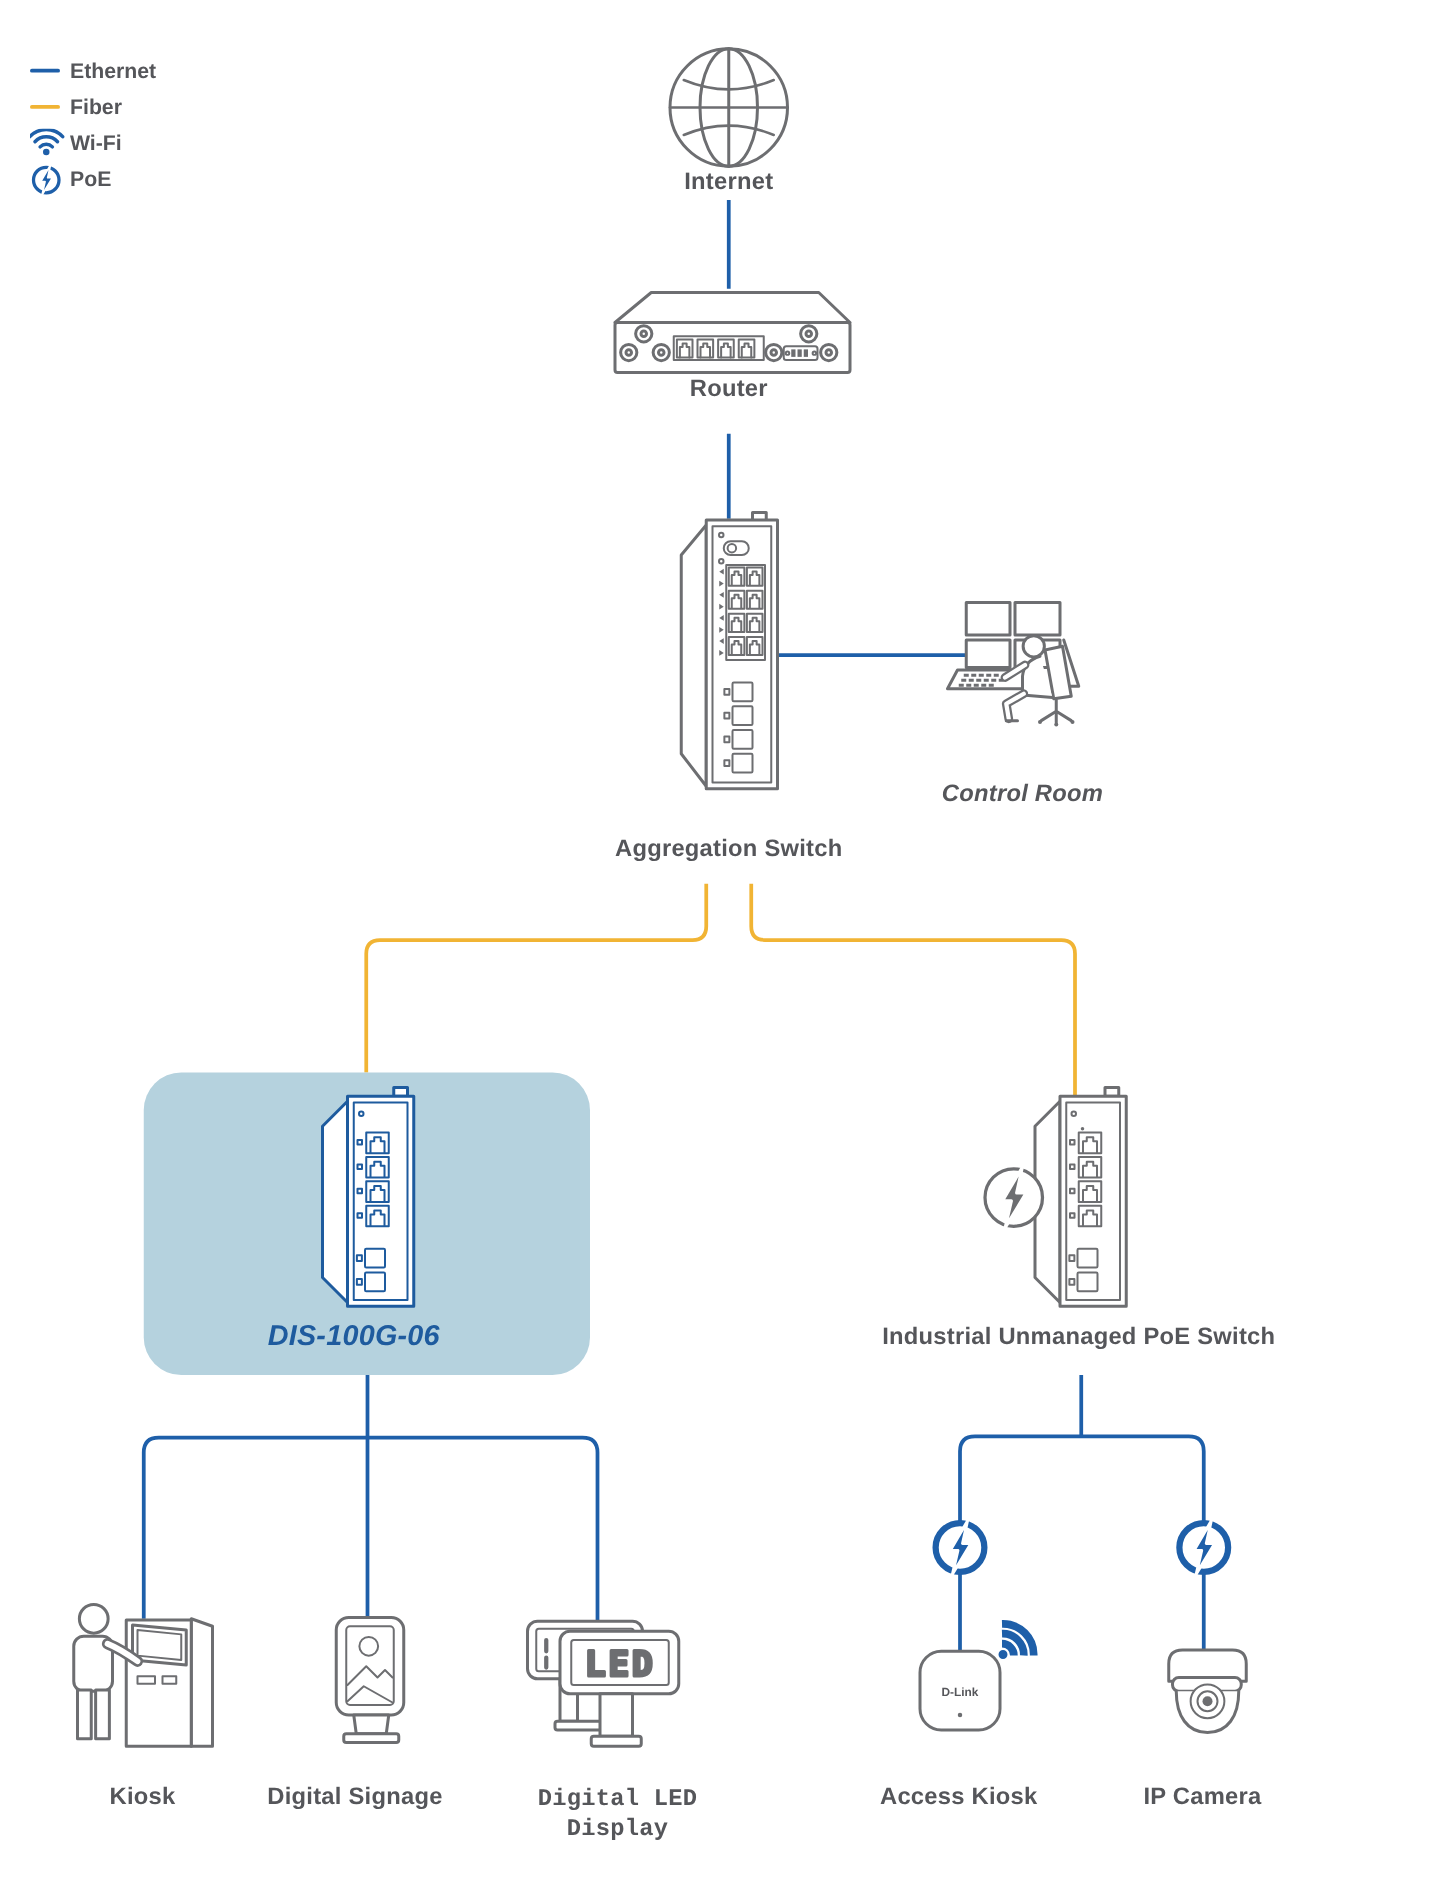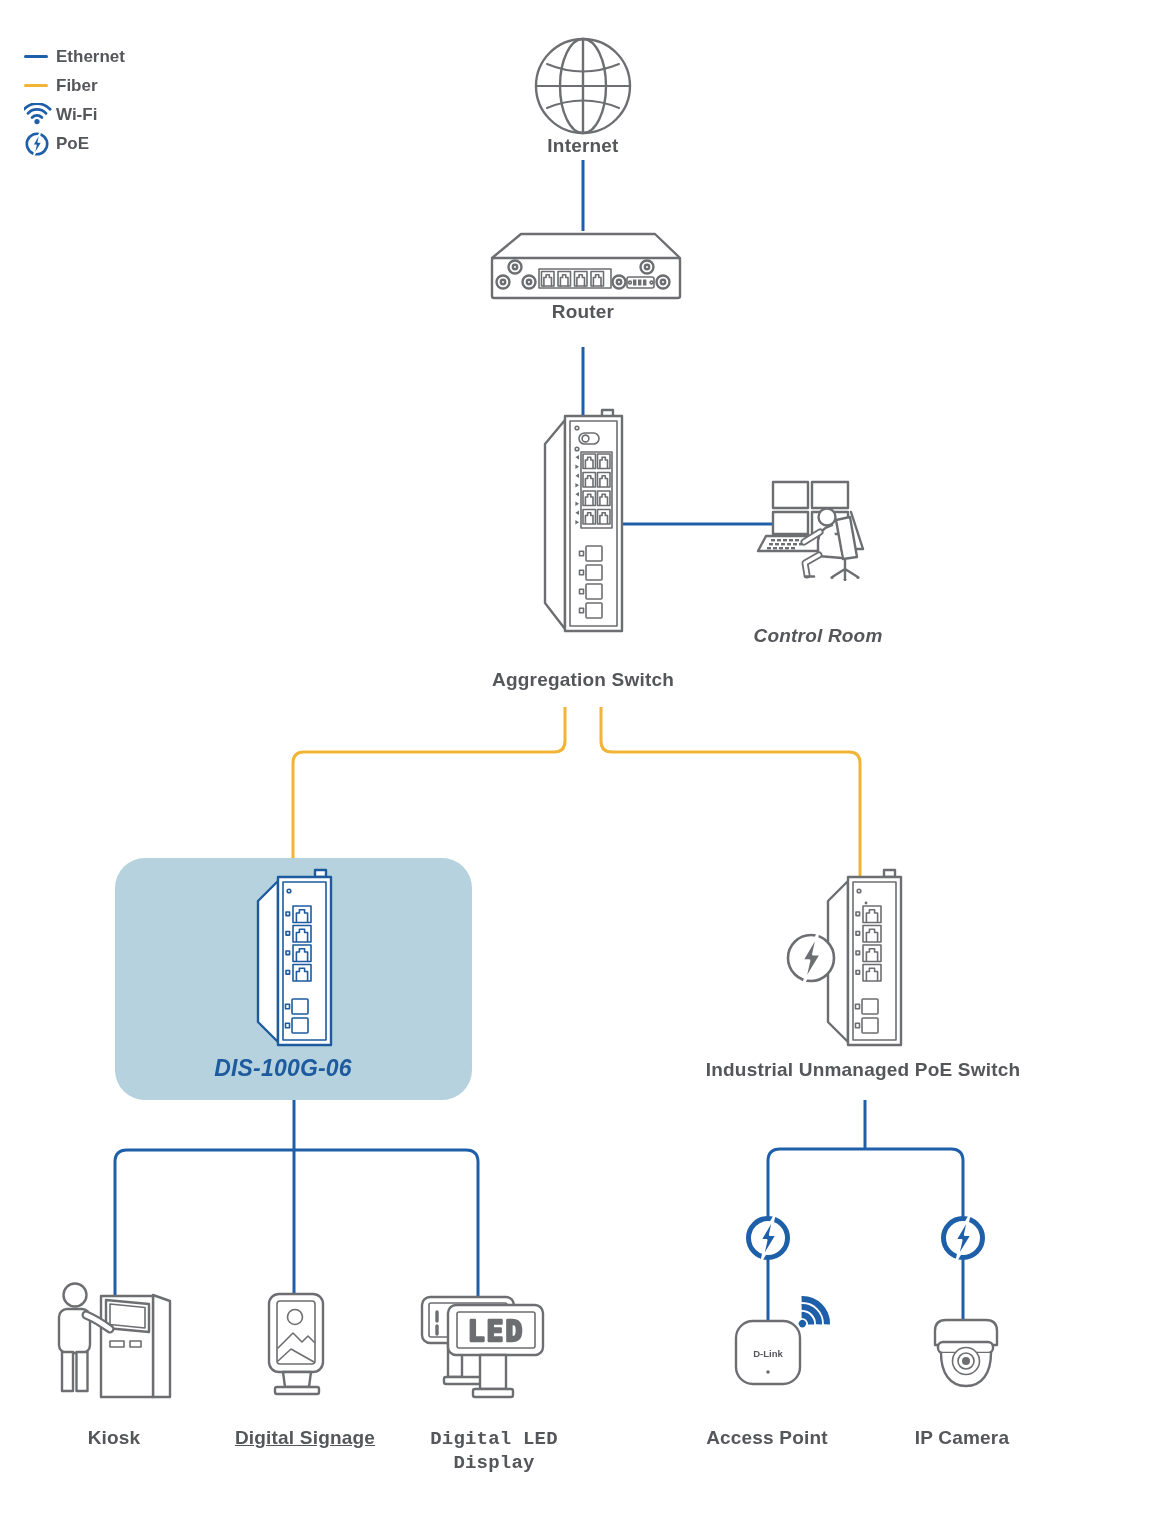--- a/index.html
+++ b/index.html
@@ -347,20 +347,20 @@
     </div>
   </div>
 
   <div class="label" style="left:583px;top:135px;">Internet</div>
   <div class="label" style="left:583px;top:301px;">Router</div>
   <div class="label" style="left:583px;top:631px;margin-top:38px;">Aggregation Switch</div>
   <div class="label" style="left:818px;top:625px;font-style:italic;">Control Room</div>
   <div class="label label-accent" style="left:283px;top:1055px;font-style:italic;">DIS-100G-06</div>
   <div class="label" style="left:863px;top:1059px;">Industrial Unmanaged PoE Switch</div>
   <div class="label" style="left:114px;top:1427px;">Kiosk</div>
-  <div class="label" style="left:305px;top:1427px;text-decoration:underline;">Digital Signage</div>
+  <div class="label" style="left:284px;top:1427px;">Digital Signage</div>
   <div class="label label-2line" style="left:494px;top:1427px;font-family:Liberation Mono, monospace;">
     <div>Digital LED</div>
     <div>Display</div>
   </div>
-  <div class="label" style="left:767px;top:1427px;">Access Point</div>
+  <div class="label" style="left:767px;top:1427px;">Access Kiosk</div>
   <div class="label" style="left:962px;top:1427px;">IP Camera</div>
 </div>
 
 </body></html>

